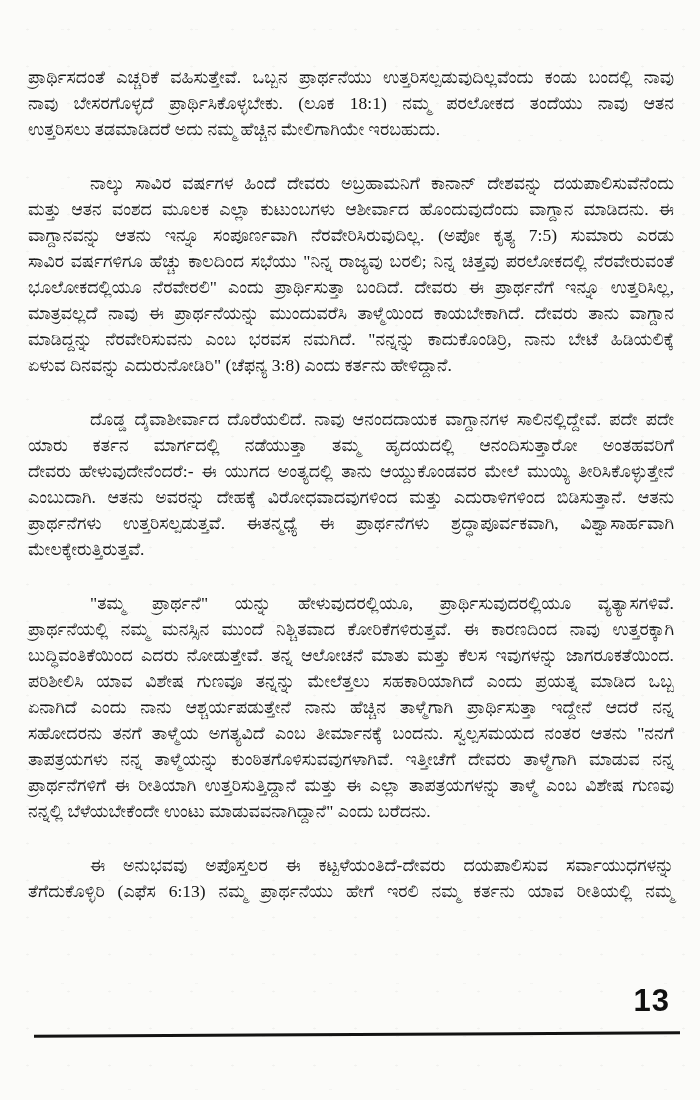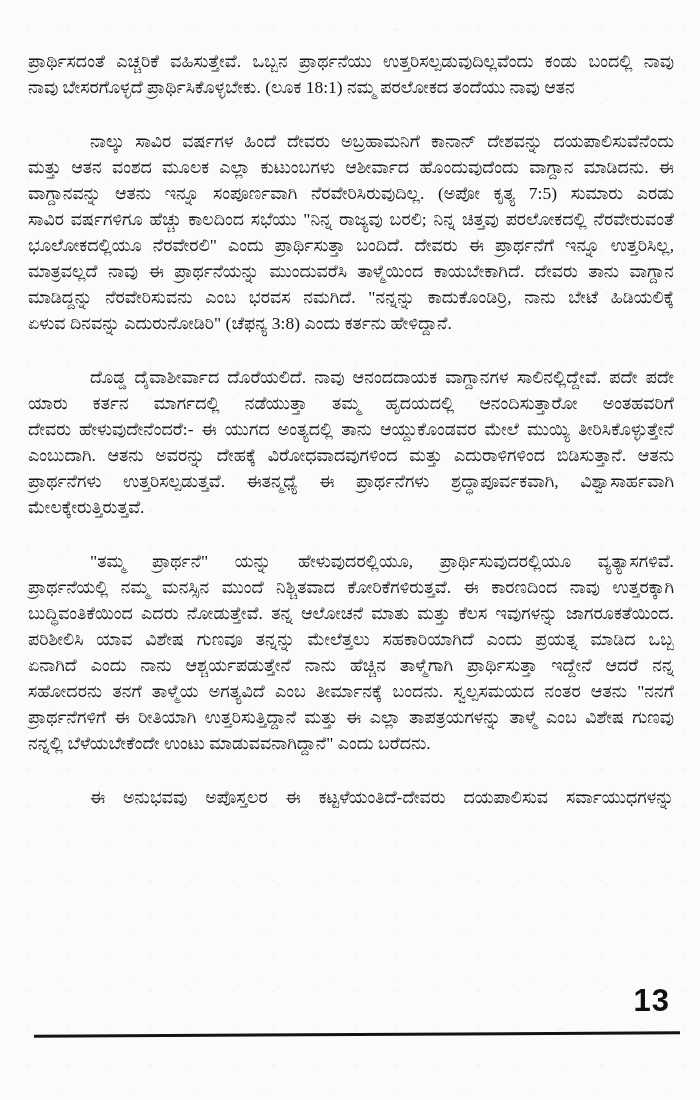--- a/index.html
+++ b/index.html
@@ -18,21 +18,21 @@
     background-size: 41px 37px, 67px 53px;
     background-position: 7px 11px, 29px 3px;
   }
   .page {
     position: absolute;
     inset: 0;
   }
   .text-block {
     position: absolute;
     left: 28px;
-    top: 48px;
+    top: 64px;
     width: 646px;
     color: #141414;
     font-family: "Liberation Serif", "DejaVu Serif", serif;
     font-size: 17.5px;
     line-height: 26px;
     -webkit-font-smoothing: antialiased;
   }
   .para {
     margin: 0 0 28px 0;
   }
@@ -72,20 +72,21 @@
 </style>
 </head>
 <body>
 
 <div class="page">
 
   <main class="text-block">
       <div class="para">
         <div class="line">ಪ್ರಾರ್ಥಿಸದಂತೆ ಎಚ್ಚರಿಕೆ ವಹಿಸುತ್ತೇವೆ. ಒಬ್ಬನ ಪ್ರಾರ್ಥನೆಯು ಉತ್ತರಿಸಲ್ಪಡುವುದಿಲ್ಲವೆಂದು ಕಂಡು ಬಂದಲ್ಲಿ ನಾವು</div>
         <div class="line">ನಾವು ಬೇಸರಗೊಳ್ಳದೆ ಪ್ರಾರ್ಥಿಸಿಕೊಳ್ಳಬೇಕು. (ಲೂಕ 18:1) ನಮ್ಮ ಪರಲೋಕದ ತಂದೆಯು ನಾವು ಆತನ</div>
+        <div class="line">ಉತ್ತರಿಸಲು ತಡಮಾಡಿದರೆ ಅದು ನಮ್ಮ ಹೆಚ್ಚಿನ ಮೇಲಿಗಾಗಿಯೇ ಇರಬಹುದು.</div>
       </div>
       <div class="para indent">
         <div class="line">ನಾಲ್ಕು ಸಾವಿರ ವರ್ಷಗಳ ಹಿಂದೆ ದೇವರು ಅಬ್ರಹಾಮನಿಗೆ ಕಾನಾನ್ ದೇಶವನ್ನು ದಯಪಾಲಿಸುವೆನೆಂದು</div>
         <div class="line">ಮತ್ತು ಆತನ ವಂಶದ ಮೂಲಕ ಎಲ್ಲಾ ಕುಟುಂಬಗಳು ಆಶೀರ್ವಾದ ಹೊಂದುವುದೆಂದು ವಾಗ್ದಾನ ಮಾಡಿದನು. ಈ</div>
         <div class="line">ವಾಗ್ದಾನವನ್ನು ಆತನು ಇನ್ನೂ ಸಂಪೂರ್ಣವಾಗಿ ನೆರವೇರಿಸಿರುವುದಿಲ್ಲ. (ಅಪೋ ಕೃತ್ಯ 7:5) ಸುಮಾರು ಎರಡು</div>
         <div class="line">ಸಾವಿರ ವರ್ಷಗಳಿಗೂ ಹೆಚ್ಚು ಕಾಲದಿಂದ ಸಭೆಯು "ನಿನ್ನ ರಾಜ್ಯವು ಬರಲಿ; ನಿನ್ನ ಚಿತ್ತವು ಪರಲೋಕದಲ್ಲಿ ನೆರವೇರುವಂತೆ</div>
         <div class="line">ಭೂಲೋಕದಲ್ಲಿಯೂ ನೆರವೇರಲಿ" ಎಂದು ಪ್ರಾರ್ಥಿಸುತ್ತಾ ಬಂದಿದೆ. ದೇವರು ಈ ಪ್ರಾರ್ಥನೆಗೆ ಇನ್ನೂ ಉತ್ತರಿಸಿಲ್ಲ,</div>
         <div class="line">ಮಾತ್ರವಲ್ಲದೆ ನಾವು ಈ ಪ್ರಾರ್ಥನೆಯನ್ನು ಮುಂದುವರೆಸಿ ತಾಳ್ಮೆಯಿಂದ ಕಾಯಬೇಕಾಗಿದೆ. ದೇವರು ತಾನು ವಾಗ್ದಾನ</div>
         <div class="line">ಮಾಡಿದ್ದನ್ನು ನೆರವೇರಿಸುವನು ಎಂಬ ಭರವಸ ನಮಗಿದೆ. "ನನ್ನನ್ನು ಕಾದುಕೊಂಡಿರ್ರಿ, ನಾನು ಬೇಟೆ ಹಿಡಿಯಲಿಕ್ಕೆ</div>
         <div class="line">ಏಳುವ ದಿನವನ್ನು ಎದುರುನೋಡಿರಿ" (ಚೆಫನ್ಯ 3:8) ಎಂದು ಕರ್ತನು ಹೇಳಿದ್ದಾನೆ.</div>
@@ -98,25 +99,27 @@
         <div class="line">ಪ್ರಾರ್ಥನೆಗಳು ಉತ್ತರಿಸಲ್ಪಡುತ್ತವೆ. ಈತನ್ಮಧ್ಯೆ ಈ ಪ್ರಾರ್ಥನೆಗಳು ಶ್ರದ್ಧಾಪೂರ್ವಕವಾಗಿ, ವಿಶ್ವಾಸಾರ್ಹವಾಗಿ</div>
         <div class="line">ಮೇಲಕ್ಕೇರುತ್ತಿರುತ್ತವೆ.</div>
       </div>
       <div class="para indent">
         <div class="line">"ತಮ್ಮ ಪ್ರಾರ್ಥನೆ" ಯನ್ನು ಹೇಳುವುದರಲ್ಲಿಯೂ, ಪ್ರಾರ್ಥಿಸುವುದರಲ್ಲಿಯೂ ವ್ಯತ್ಯಾಸಗಳಿವೆ.</div>
         <div class="line">ಪ್ರಾರ್ಥನೆಯಲ್ಲಿ ನಮ್ಮ ಮನಸ್ಸಿನ ಮುಂದೆ ನಿಶ್ಚಿತವಾದ ಕೋರಿಕೆಗಳಿರುತ್ತವೆ. ಈ ಕಾರಣದಿಂದ ನಾವು ಉತ್ತರಕ್ಕಾಗಿ</div>
         <div class="line">ಬುದ್ಧಿವಂತಿಕೆಯಿಂದ ಎದರು ನೋಡುತ್ತೇವೆ. ತನ್ನ ಆಲೋಚನೆ ಮಾತು ಮತ್ತು ಕೆಲಸ ಇವುಗಳನ್ನು ಜಾಗರೂಕತೆಯಿಂದ.</div>
         <div class="line">ಪರಿಶೀಲಿಸಿ ಯಾವ ವಿಶೇಷ ಗುಣವೂ ತನ್ನನ್ನು ಮೇಲೆತ್ತಲು ಸಹಕಾರಿಯಾಗಿದೆ ಎಂದು ಪ್ರಯತ್ನ ಮಾಡಿದ ಒಬ್ಬ</div>
         <div class="line">ಏನಾಗಿದೆ ಎಂದು ನಾನು ಆಶ್ಚರ್ಯಪಡುತ್ತೇನೆ ನಾನು ಹೆಚ್ಚಿನ ತಾಳ್ಮೆಗಾಗಿ ಪ್ರಾರ್ಥಿಸುತ್ತಾ ಇದ್ದೇನೆ ಆದರೆ ನನ್ನ</div>
         <div class="line">ಸಹೋದರನು ತನಗೆ ತಾಳ್ಮೆಯ ಅಗತ್ಯವಿದೆ ಎಂಬ ತೀರ್ಮಾನಕ್ಕೆ ಬಂದನು. ಸ್ವಲ್ಪಸಮಯದ ನಂತರ ಆತನು "ನನಗೆ</div>
+        <div class="line">ತಾಪತ್ರಯಗಳು ನನ್ನ ತಾಳ್ಮೆಯನ್ನು ಕುಂಠಿತಗೊಳಿಸುವವುಗಳಾಗಿವೆ. ಇತ್ತೀಚೆಗೆ ದೇವರು ತಾಳ್ಮೆಗಾಗಿ ಮಾಡುವ ನನ್ನ</div>
         <div class="line">ಪ್ರಾರ್ಥನೆಗಳಿಗೆ ಈ ರೀತಿಯಾಗಿ ಉತ್ತರಿಸುತ್ತಿದ್ದಾನೆ ಮತ್ತು ಈ ಎಲ್ಲಾ ತಾಪತ್ರಯಗಳನ್ನು ತಾಳ್ಮೆ ಎಂಬ ವಿಶೇಷ ಗುಣವು</div>
         <div class="line">ನನ್ನಲ್ಲಿ ಬೆಳೆಯಬೇಕೆಂದೇ ಉಂಟು ಮಾಡುವವನಾಗಿದ್ದಾನೆ" ಎಂದು ಬರೆದನು.</div>
       </div>
       <div class="para indent jlast">
         <div class="line">ಈ ಅನುಭವವು ಅಪೊಸ್ತಲರ ಈ ಕಟ್ಟಳೆಯಂತಿದೆ-ದೇವರು ದಯಪಾಲಿಸುವ ಸರ್ವಾಯುಧಗಳನ್ನು</div>
+        <div class="line">ತೆಗೆದುಕೊಳ್ಳಿರಿ  (ಎಫೆಸ 6:13) ನಮ್ಮ ಪ್ರಾರ್ಥನೆಯು ಹೇಗೆ ಇರಲಿ ನಮ್ಮ ಕರ್ತನು ಯಾವ ರೀತಿಯಲ್ಲಿ ನಮ್ಮ</div>
       </div>
     </main>
 
   <div class="page-number">13</div>
 
   <div class="footer-rule"></div>
 
 </div>
 
 </body></html>

